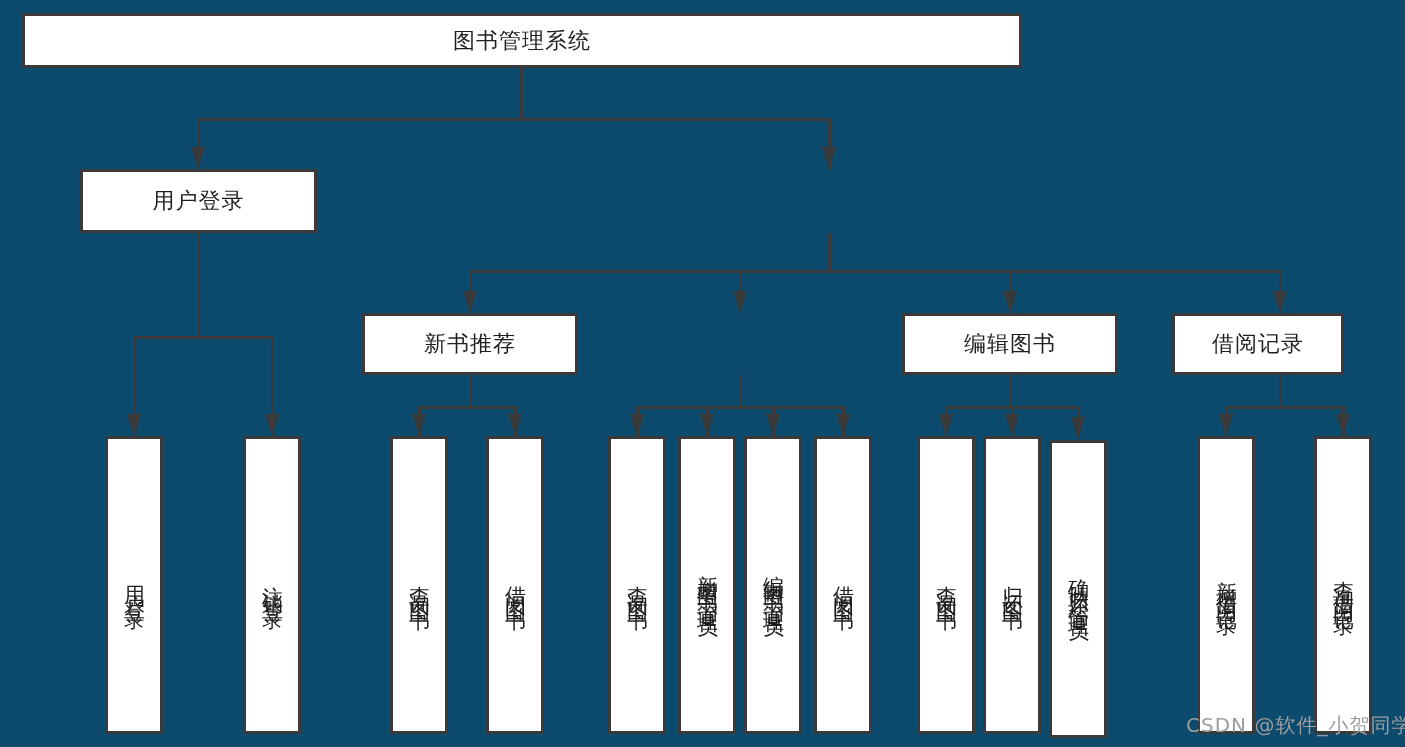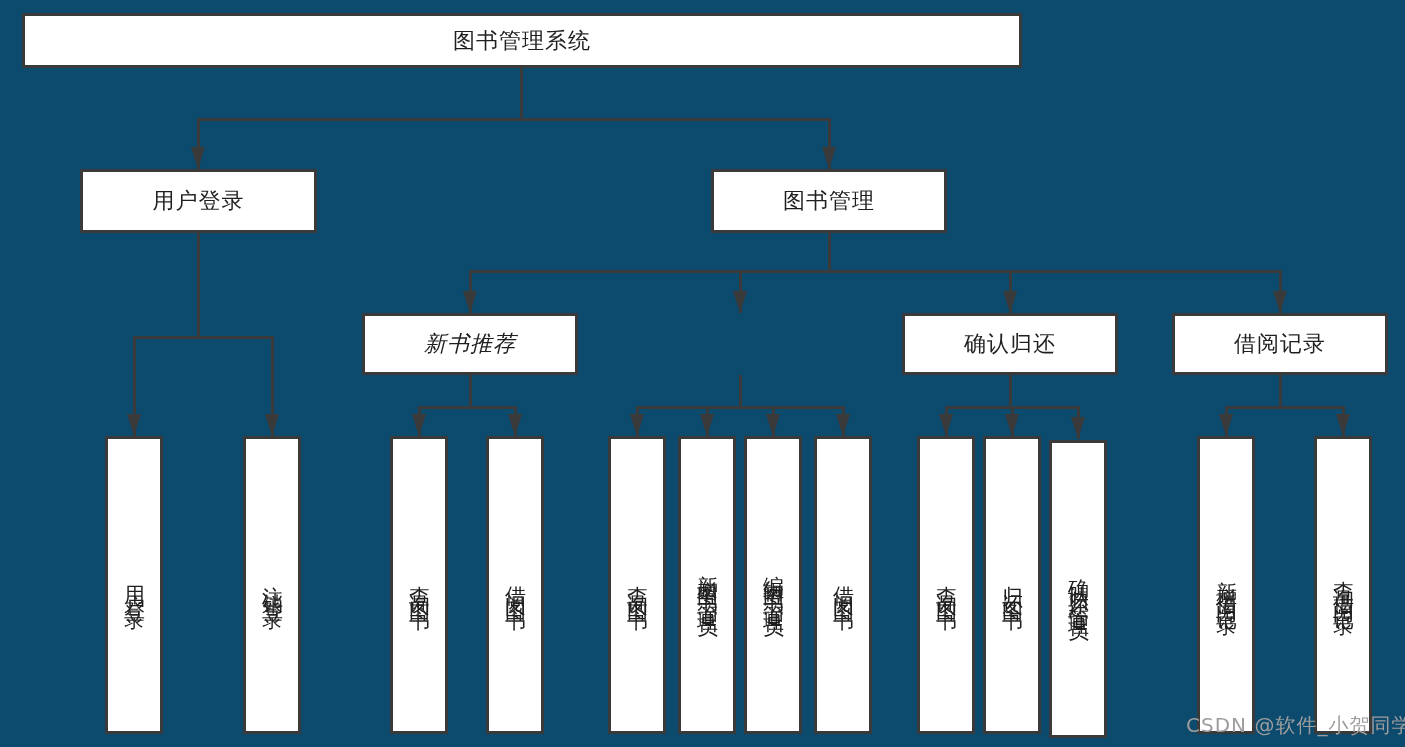--- a/index.html
+++ b/index.html
@@ -44,49 +44,46 @@
   <div class="ln" style="left:520px; top:68px; width:3px; height:53px;"></div>
   <div class="ln" style="left:197px; top:118px; width:634px; height:3px;"></div>
   <div class="ln" style="left:197px; top:118px; width:3px; height:51px;"></div>
   <div class="ln" style="left:828px; top:118px; width:3px; height:51px;"></div>
   <div class="arr" style="left:191px; top:147px;"></div>
   <div class="arr" style="left:822px; top:147px;"></div>
 
   <div class="node" style="left:80px; top:169px; width:237px; height:64px;">
     <span>用户登录</span>
   </div>
-  <div class="node" style="left:711px; top:169px; width:236px; height:64px;">
-    <span>图书管理</span>
-  </div>
 
   <div class="ln" style="left:197px; top:233px; width:3px; height:106px;"></div>
   <div class="ln" style="left:133px; top:336px; width:141px; height:3px;"></div>
   <div class="ln" style="left:133px; top:336px; width:3px; height:100px;"></div>
   <div class="ln" style="left:271px; top:336px; width:3px; height:100px;"></div>
   <div class="arr" style="left:127px; top:414px;"></div>
   <div class="arr" style="left:265px; top:414px;"></div>
 
   <div class="ln" style="left:828px; top:233px; width:3px; height:40px;"></div>
   <div class="ln" style="left:469px; top:270px; width:813px; height:3px;"></div>
   <div class="ln" style="left:469px; top:270px; width:3px; height:43px;"></div>
   <div class="ln" style="left:739px; top:270px; width:3px; height:43px;"></div>
   <div class="ln" style="left:1009px; top:270px; width:3px; height:43px;"></div>
   <div class="ln" style="left:1279px; top:270px; width:3px; height:43px;"></div>
   <div class="arr" style="left:463px; top:291px;"></div>
   <div class="arr" style="left:733px; top:291px;"></div>
   <div class="arr" style="left:1003px; top:291px;"></div>
   <div class="arr" style="left:1273px; top:291px;"></div>
 
-  <div class="node" style="left:362px; top:313px; width:216px; height:62px;font-style:italic;">
+  <div class="node" style="left:362px; top:313px; width:216px; height:62px;">
     <span>新书推荐</span>
   </div>
   <div class="node" style="left:902px; top:313px; width:216px; height:62px;">
-    <span>确认归还</span>
+    <span>编辑图书</span>
   </div>
-  <div class="node" style="left:1172px; top:313px; width:216px; height:62px;">
+  <div class="node" style="left:1172px; top:313px; width:172px; height:62px;">
     <span>借阅记录</span>
   </div>
 
   <div class="ln" style="left:469px; top:375px; width:3px; height:34px;"></div>
   <div class="ln" style="left:418px; top:406px; width:99px; height:3px;"></div>
   <div class="ln" style="left:418px; top:406px; width:3px; height:30px;"></div>
   <div class="ln" style="left:514px; top:406px; width:3px; height:30px;"></div>
   <div class="arr" style="left:412px; top:414px;"></div>
   <div class="arr" style="left:508px; top:414px;"></div>
 

